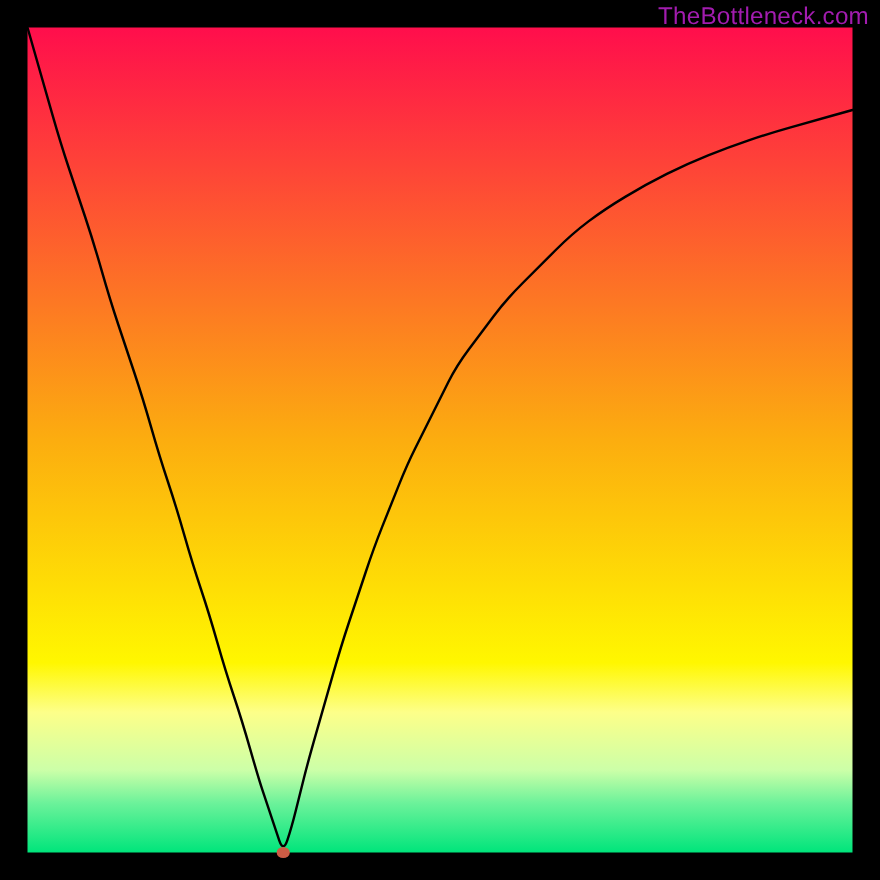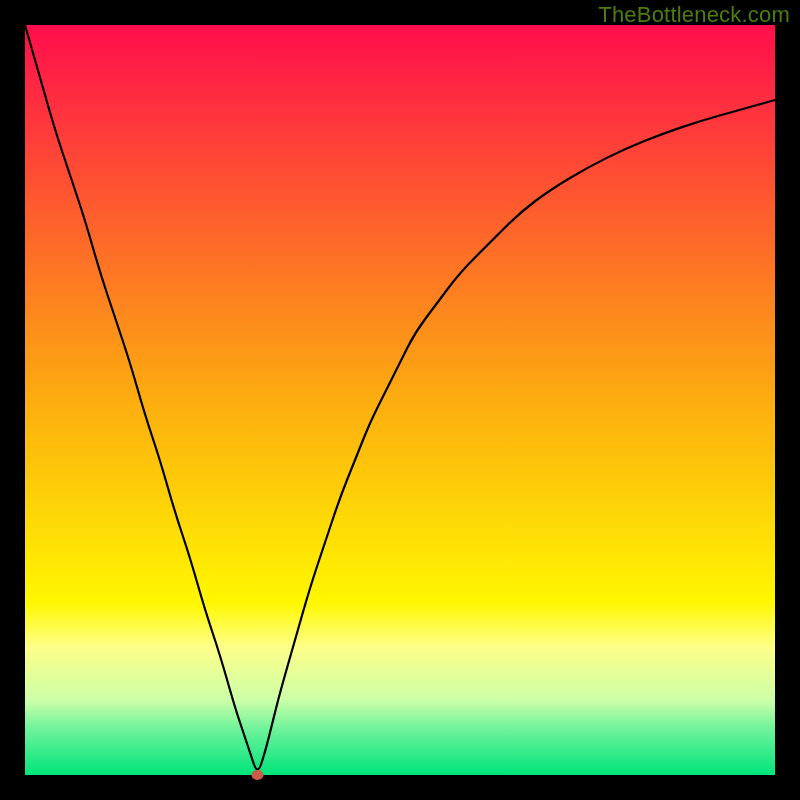--- a/index.html
+++ b/index.html
@@ -14,21 +14,21 @@
     position: relative;
     width: 800px;
     height: 800px;
   }
   .watermark {
     position: absolute;
     top: 2px;
     right: 10px;
     font-size: 22px;
     font-weight: 500;
-    color: #4d7c0f;
+    color: #a21caf;
     letter-spacing: 0.2px;
     z-index: 3;
   }
   svg.chart {
     display: block;
     width: 800px;
     height: 800px;
   }
 </style>
 </head>

